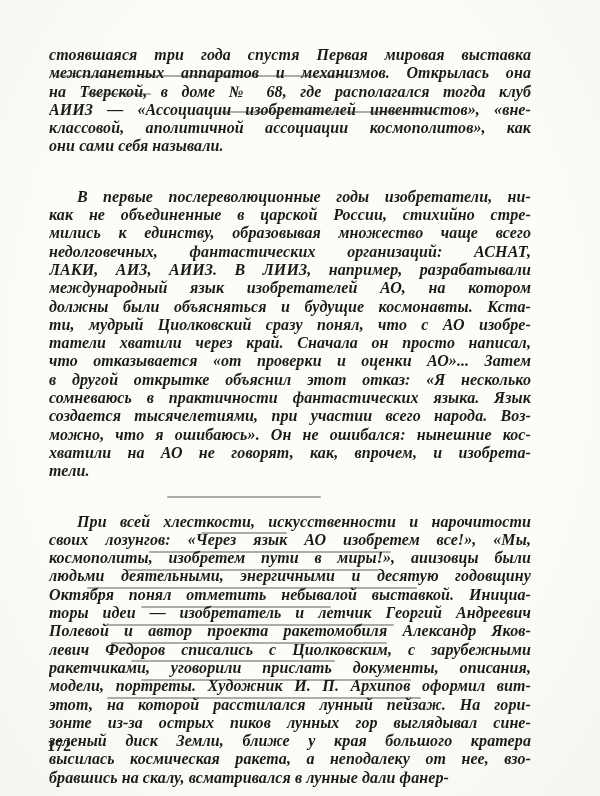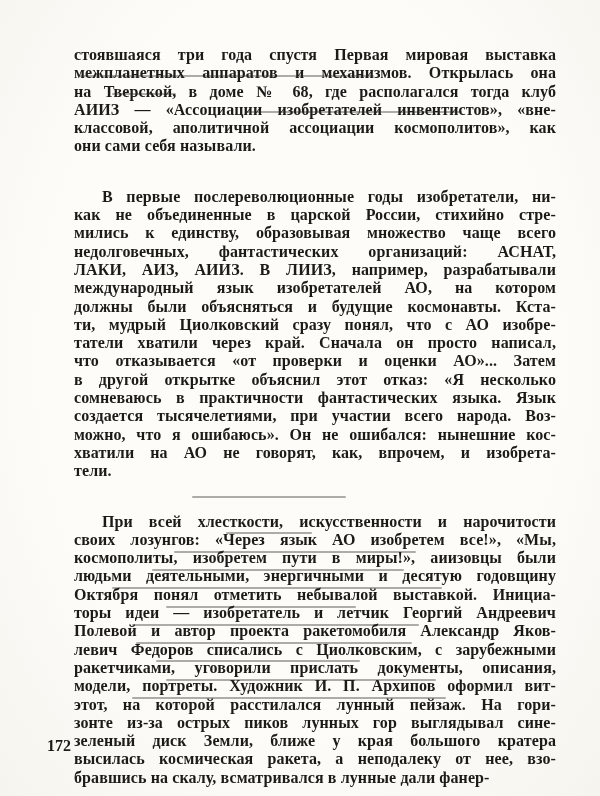--- a/index.html
+++ b/index.html
@@ -15,23 +15,24 @@
   }
   .scan-page {
     position: relative;
     width: 600px;
     height: 796px;
     background: radial-gradient(ellipse at 50% 45%, #fdfcf9 60%, #f6f4ee 100%);
     color: #1c1b18;
   }
   .text-block {
     position: absolute;
-    left: 74px;
+    left: 49px;
     top: 46px;
     width: 482px;
+    font-style: italic;
   }
   .line {
     font-size: 16px;
     font-weight: 700;
     line-height: 18.3px;
     height: 18.3px;
     text-align: justify;
     text-align-last: justify;
     overflow: hidden;
     white-space: normal;

